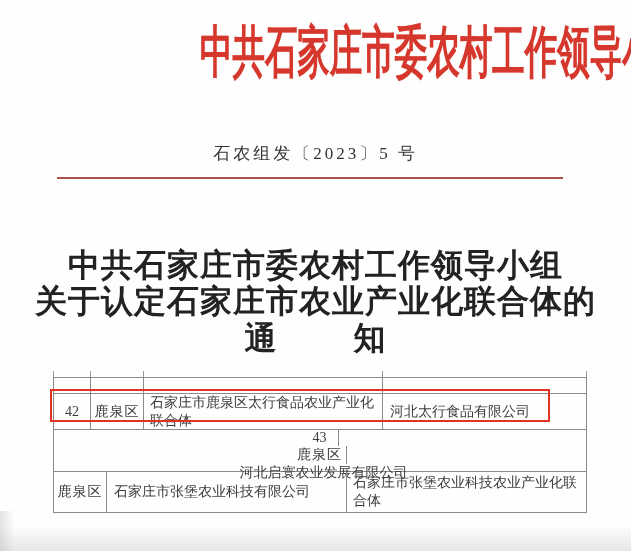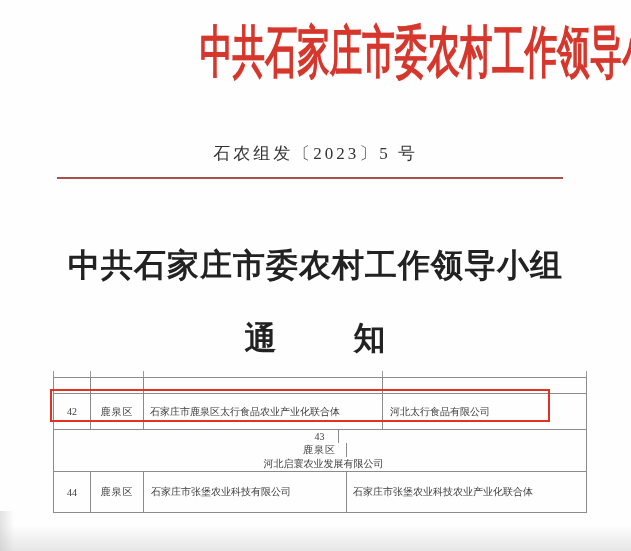--- a/index.html
+++ b/index.html
@@ -54,21 +54,21 @@
   }
   
   .tbl{
     position:absolute;left:53px;top:377px;width:534px;
     border:1px solid var(--table-border);border-bottom:none;
     background:transparent;
   }
   .tbl-row{
     display:flex;align-items:center;
     border-bottom:1px solid var(--table-border);
-    color:var(--text-dark);font-size:10px;
+    color:var(--text-dark);font-size:14px;
   }
   .tbl-row-partial{height:16px;}
   .tbl-row-r42{height:36px;}
   .tbl-row-r43{height:42px;flex-direction:column;}
   .tbl-row-r44{height:41px;}
   .cell{height:100%;display:flex;align-items:center;border-right:1px solid var(--table-border);}
   .cell:last-child{border-right:none;}
   .cell-seq{width:37px;justify-content:center;}
   .cell-district{width:53px;justify-content:center;letter-spacing:1px;}
   .cell-consortium{width:239px;padding-left:6px;}
@@ -100,20 +100,21 @@
 
   <div class="doc-header">
     <span class="inner">中共石家庄市委农村工作领导小组文件</span>
   </div>
 
   <div class="doc-number">石农组发〔2023〕5 号</div>
 
   <div class="red-rule"></div>
 
   <div class="title-line title-line1">中共石家庄市委农村工作领导小组</div>
+  <div class="title-line title-line2">关于认定石家庄市农业产业化联合体的</div>
   <div class="title-line title-line3">
     <span>通</span>
     <span>知</span>
   </div>
 
   <div class="stub" style="left:53px"></div>
   <div class="stub" style="left:90px"></div>
   <div class="stub" style="left:143px"></div>
   <div class="stub" style="left:382px"></div>
   <div class="stub" style="left:586px"></div>
@@ -134,21 +135,20 @@
       <div class="cell cell-company">河北太行食品有限公司</div>
     </div>
 
     <div class="tbl-row tbl-row-r43">
       <div class="cell cell-seq">43</div>
       <div class="cell cell-district">鹿泉区</div>
       <div class="cell cell-company">河北启寰农业发展有限公司</div>
     </div>
 
     <div class="tbl-row tbl-row-r44">
-      <div class="cell cell-seq">44</div>
       <div class="cell cell-district">鹿泉区</div>
       <div class="cell cell-company">石家庄市张堡农业科技有限公司</div>
       <div class="cell cell-consortium">石家庄市张堡农业科技农业产业化联合体</div>
     </div>
 
   </div>
 
   <div class="highlight-box"></div>
 
   <div class="bottom-shade"></div>

